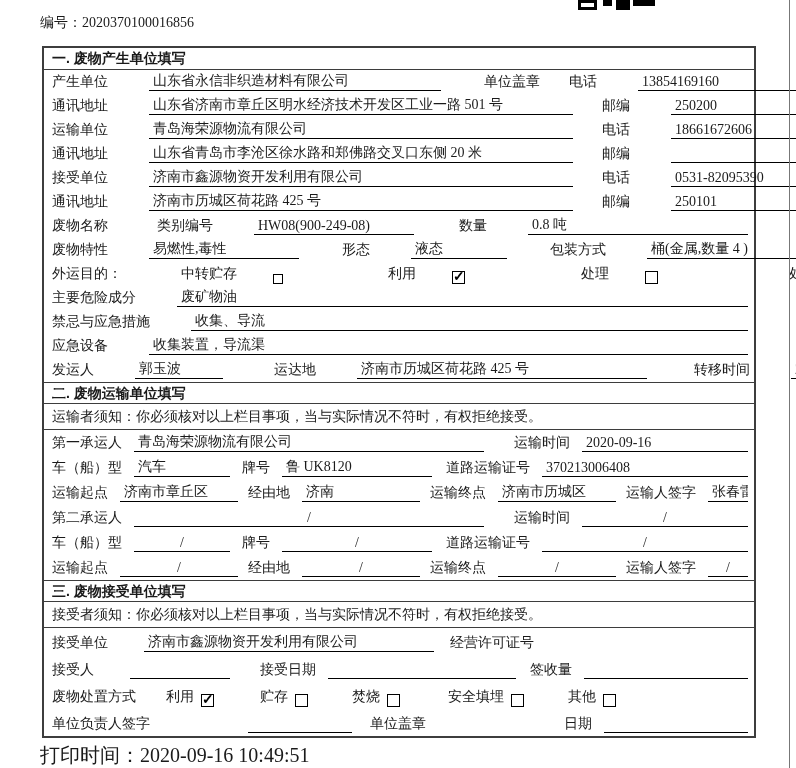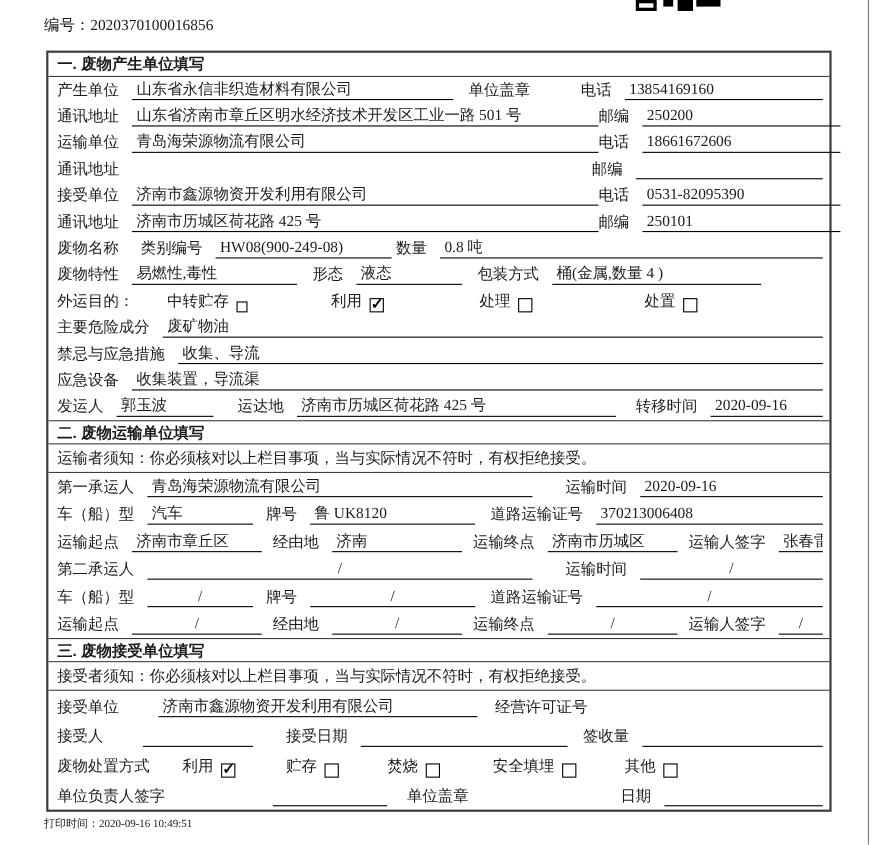--- a/index.html
+++ b/index.html
@@ -32,21 +32,21 @@
   .sec-title {
     font-family:"Liberation Sans","DejaVu Sans",sans-serif;
     font-weight:bold; font-size:14px;
     padding:2px 8px 1px 8px; height:22px;
     border-bottom:1.5px solid #3d3d3d;
   }
   .sec-title.bt { border-top:1.5px solid #3d3d3d; }
   .notice { padding:4px 8px 3px 8px; height:26px; border-bottom:1.5px solid #3d3d3d; white-space:nowrap; }
 
   .r { display:flex; align-items:flex-end; padding:0 6px 3px 8px; white-space:nowrap; }
-  .s1 .r { height:24px; }
+  .s1 .r { height:24px;gap:29px; }
   .s2 .r { height:25px; }
   .s3 .r { height:27px; }
   .l { margin-right:12px; flex:none; }
   .t { flex:none; }
   .v {
     border-bottom:1.2px solid #000;
     padding:0 4px; min-height:17px;
     flex:none; overflow:hidden;
   }
   .fill { flex:1 1 auto; }
@@ -58,21 +58,21 @@
     display:inline-block; width:13px; height:13px;
     border:1.4px solid #000; position:relative; top:1px;
     margin-left:7px; flex:none; background:#fff;
   }
   .cb.small { width:10px; height:10px; }
   .cb[data-checked="true"]::after {
     content:"✓"; position:absolute; left:0px; top:-4px;
     font-size:14px; font-weight:bold; color:#000;
   }
 
-  .footer { margin:4px 0 0 40px; font-size:10px; white-space:nowrap; }
+  .footer { margin:4px 0 0 40px; font-size:20px; white-space:nowrap; }
 </style>
 </head>
 <body>
 
 <div class="page-edge"></div>
 
 <div class="top">
   <div class="serial"><span>编号：</span><span>2020370100016856</span></div>
   <div class="qr">
     <span class="qb hollow"></span>
@@ -104,20 +104,21 @@
 
     <div class="r">
       <span class="l">运输单位</span>
       <span class="v" style="width:424px">青岛海荣源物流有限公司</span>
       <span class="l ra">电话</span>
       <span class="v" style="width:180px">18661672606</span>
     </div>
 
     <div class="r">
       <span class="l">通讯地址</span>
+      <span class="v" style="width:424px">山东省青岛市李沧区徐水路和郑佛路交叉口东侧 20 米</span>
       <span class="l ra">邮编</span>
       <span class="v" style="width:170px"></span>
     </div>
 
     <div class="r">
       <span class="l">接受单位</span>
       <span class="v" style="width:424px">济南市鑫源物资开发利用有限公司</span>
       <span class="l ra">电话</span>
       <span class="v" style="width:180px">0531-82095390</span>
     </div>
@@ -126,21 +127,21 @@
       <span class="l">通讯地址</span>
       <span class="v" style="width:424px">济南市历城区荷花路 425 号</span>
       <span class="l ra">邮编</span>
       <span class="v" style="width:180px">250101</span>
     </div>
 
     <div class="r">
       <span class="l">废物名称</span>
       <span class="l" style="margin-left:8px">类别编号</span>
       <span class="v" style="width:160px">HW08(900-249-08)</span>
-      <span class="l" style="margin-left:4px">数量</span>
+      <span class="l" style="margin-left:16px">数量</span>
       <span class="v fill">0.8 吨</span>
     </div>
 
     <div class="r">
       <span class="l">废物特性</span>
       <span class="v" style="width:150px">易燃性,毒性</span>
       <span class="l" style="margin-left:14px">形态</span>
       <span class="v" style="width:96px">液态</span>
       <span class="l" style="margin-left:14px">包装方式</span>
       <span class="v" style="width:190px">桶(金属,数量 4 )</span>

